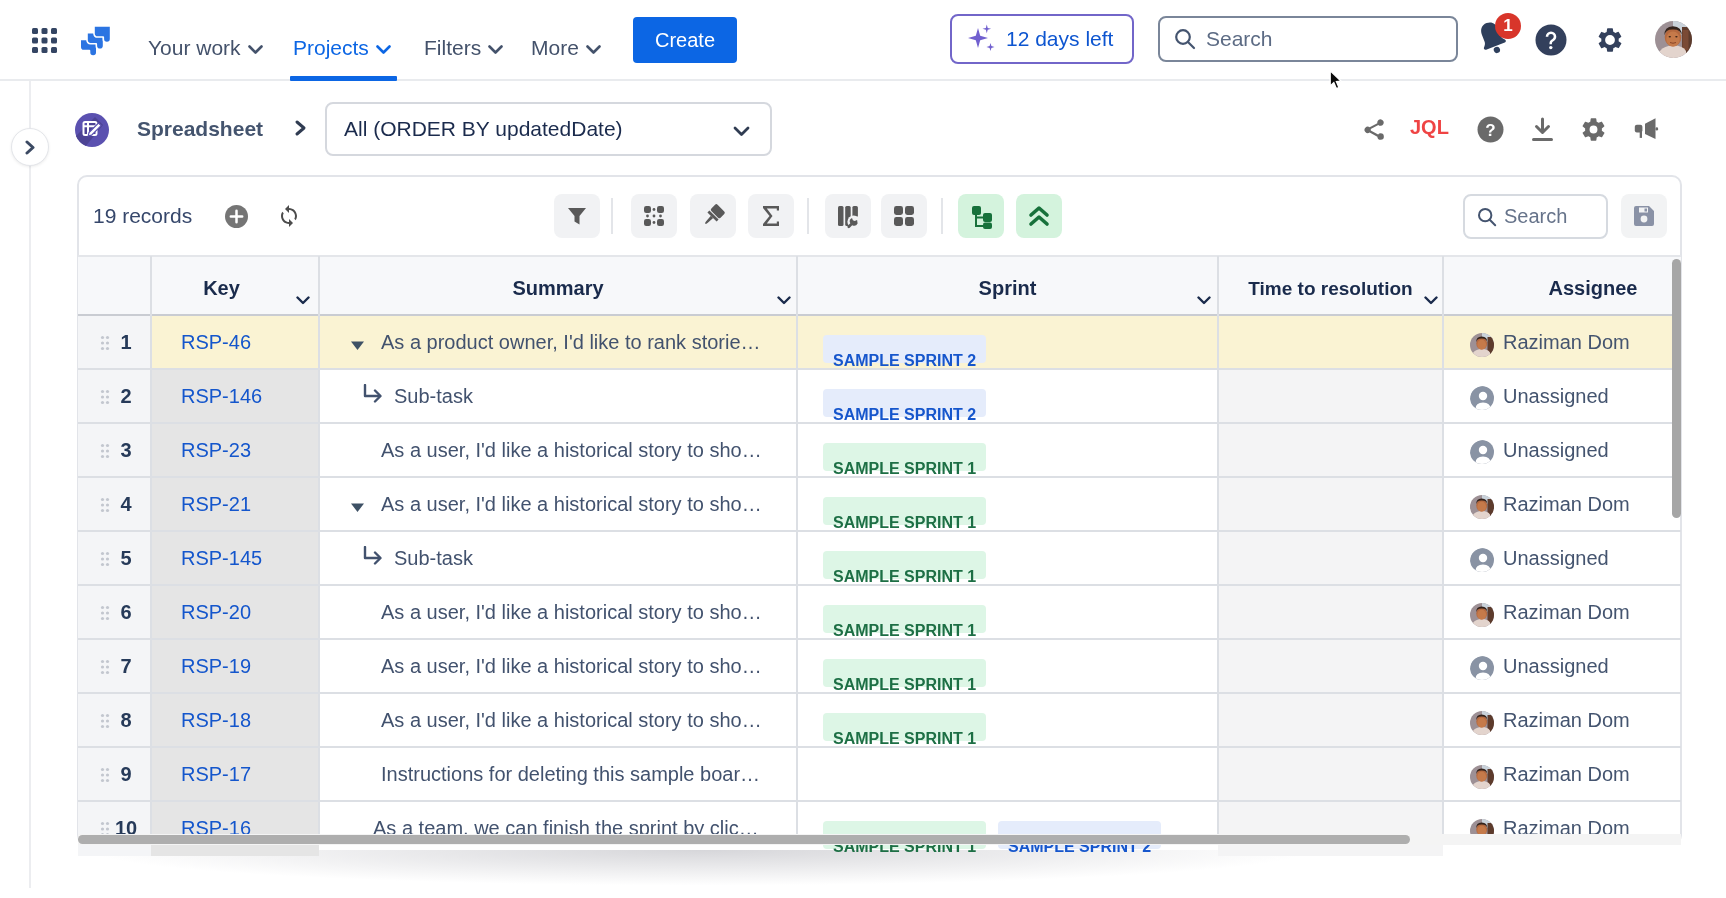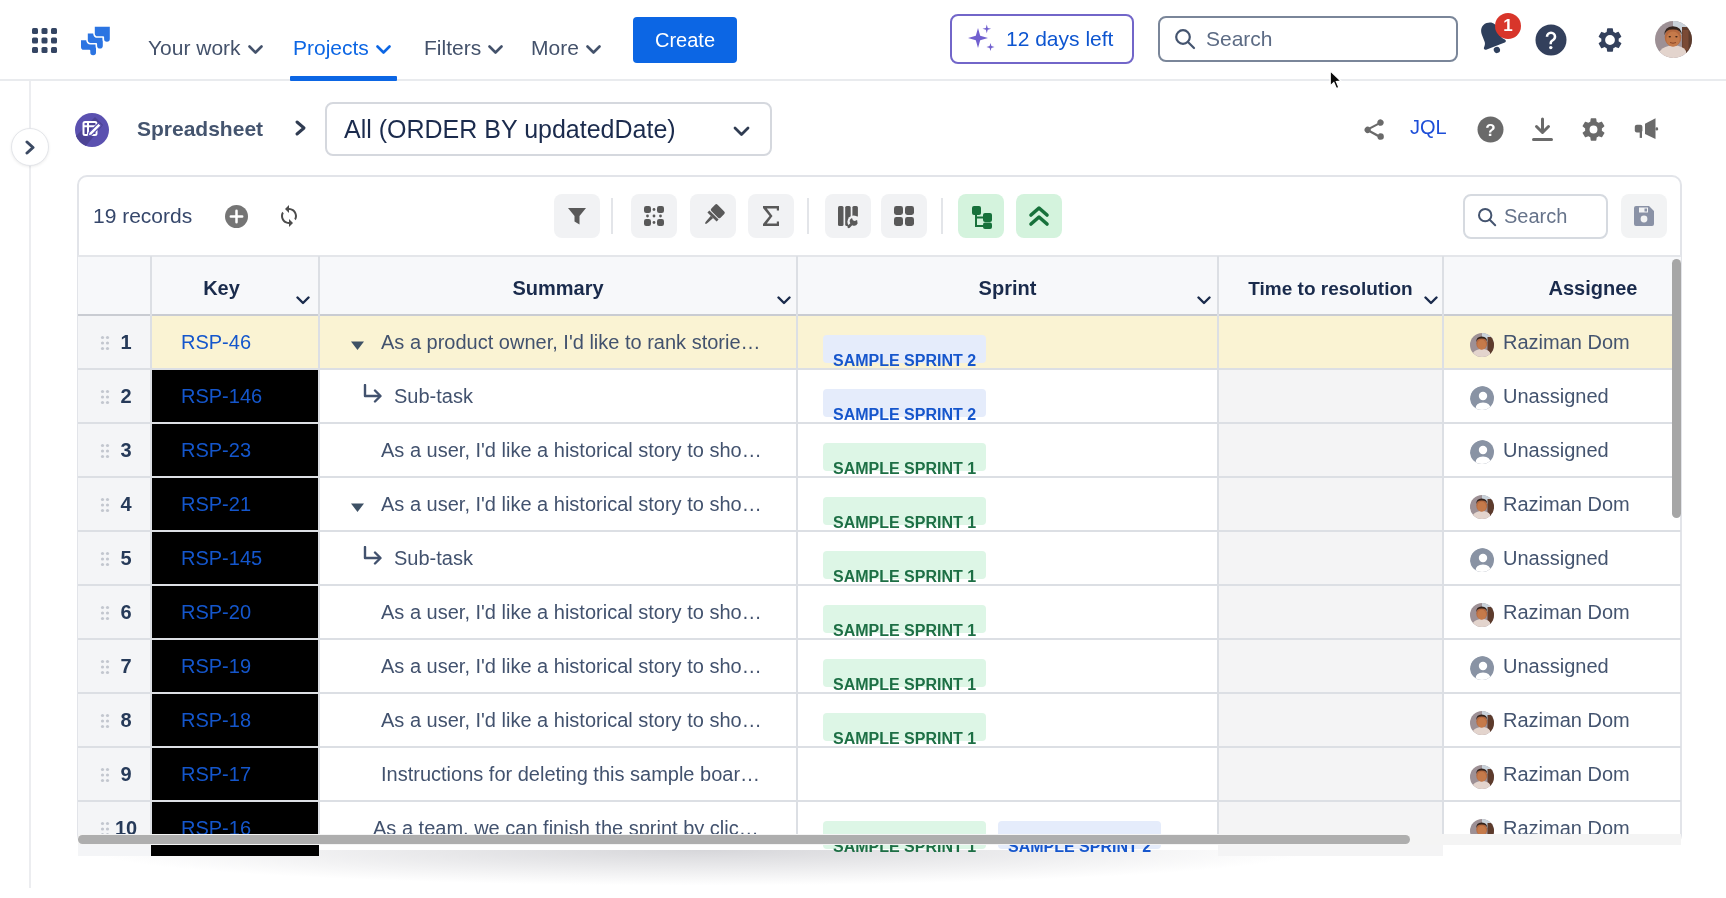--- a/index.html
+++ b/index.html
@@ -16,40 +16,40 @@
 #topsearch { position:absolute; left:1158px; top:16px; width:300px; height:46px; border:2px solid #7a8699; border-radius:8px; display:flex; align-items:center; }
 #topsearch span { color:#5c6b84; font-size:21px; margin-left:10px; }
 #badge1 { position:absolute; left:1495px; top:13px; width:26px; height:26px; background:#d8352a; border-radius:50%; color:#fff; font-size:17px; font-weight:bold; display:flex; align-items:center; justify-content:center; }
 
 #railline { position:absolute; left:29px; top:81px; width:2px; height:807px; background:#ecedf0; }
 #collapsebtn { position:absolute; left:11px; top:128px; width:38px; height:38px; background:#fff; border:1px solid #e4e6ea; border-radius:50%; box-shadow:0 1px 3px rgba(0,0,0,0.08); display:flex; align-items:center; justify-content:center; }
 #projicon { position:absolute; left:75px; top:113px; width:34px; height:34px; border-radius:50%; background:#5b51b0; overflow:hidden; }
 #projtitle { position:absolute; left:137px; top:117px; font-size:21px; font-weight:bold; color:#44546e; }
 #bcchev { position:absolute; left:293px; top:119px; }
 #viewselect { position:absolute; left:325px; top:102px; width:447px; height:54px; border:2px solid #d5d8de; border-radius:8px; background:#fff; display:flex; align-items:center; }
-#viewselect span { font-size:25px; color:#1b2b4d; margin-left:17px; }
+#viewselect span { font-size:21px; color:#1b2b4d; margin-left:17px; }
 .hdricon { position:absolute; top:116px; color:#6a6a6a; }
 
 #panel { position:absolute; left:77px; top:175px; width:1605px; height:670px; background:#fff; border:2px solid #e2e4e9; border-radius:10px; }
 #records { position:absolute; left:93px; top:204px; font-size:21px; color:#36476b; }
 .tbtn { position:absolute; top:194px; width:46px; height:44px; border-radius:8px; background:#f1f2f4; display:flex; align-items:center; justify-content:center; }
 .tbtn.green { background:#d4f3dd; }
 .tdiv { position:absolute; top:198px; width:2px; height:36px; background:#e3e5e9; }
 #tsearch { position:absolute; left:1463px; top:194px; width:145px; height:45px; border:2px solid #d6dae0; border-radius:8px; display:flex; align-items:center; }
 #tsearch span { color:#66738a; font-size:20px; margin-left:7px; }
 
 #thead { position:absolute; left:78px; top:255px; width:1603px; height:61px; background:#f7f8fa; border-top:2px solid #e4e6ea; border-bottom:2px solid #c9ccd2; }
 .hlabel { position:absolute; top:277px; font-size:20px; font-weight:bold; color:#1a2b4c; text-align:center; }
 .hchev { position:absolute; top:296px; }
 .vline { position:absolute; top:256px; width:2px; height:588px; background:#dcdfe4; }
 .row { position:absolute; left:78px; width:1603px; height:54px; }
 .row .cell { position:absolute; top:0; height:54px; }
 .rborder { position:absolute; left:78px; width:1603px; height:2px; background:#dcdfe4; }
 .numcell { background:#f4f5f7; }
-.keycell { background:#000000; }
+.keycell { background:#e5e5e5; }
 .timecell { background:#f4f4f5; }
 .ylw { background:#faf3d3 !important; }
 .num { position:absolute; left:30px; width:36px; top:15px; font-size:20px; font-weight:bold; color:#263a59; text-align:center; }
 .key { position:absolute; left:30px; top:15px; font-size:20px; color:#1456cc; }
 .sumtx { position:absolute; top:15px; font-size:20px; color:#42526e; white-space:nowrap; }
 .badge { position:absolute; top:19px; height:24px; border-radius:4px; font-size:16px; font-weight:bold; padding:14px 10px; line-height:24px; letter-spacing:0px; }
 .b-blue { background:#e5ecfb; color:#1656cc; }
 .b-green { background:#ddf6e6; color:#1d6f45; }
 .aname { position:absolute; left:60px; top:15px; font-size:20px; color:#44546f; }
 .avatar { position:absolute; left:27px; top:17px; width:24px; height:24px; border-radius:50%; overflow:hidden; }
@@ -187,21 +187,21 @@
 <div id="viewselect">
     <span>All (ORDER BY updatedDate)</span>
     <svg style="position:absolute;right:20px;top:22px" width="17" height="11" viewBox="0 0 17 11">
       <path d="M2 2 8.5 8.5 15 2" stroke="#303c52" stroke-width="2.8" fill="none" stroke-linecap="round" stroke-linejoin="round"></path>
     </svg>
   </div>
 
 <svg class="hdricon" style="left:1361px" width="26" height="26" viewBox="0 0 24 24">
     <path fill="#6a6a6a" d="M18 16a3 3 0 0 0-2.2 1L9 13.4a3.2 3.2 0 0 0 0-1.4l7-3.7a3 3 0 1 0-1-2.2 3 3 0 0 0 .1.7L8 10.3a3 3 0 1 0 0 4.9l7.1 3.9a3 3 0 1 0 2.9-3.1z"></path>
   </svg>
-<div class="abs" style="left:1410px;top:116px;font-size:20px;font-weight:normal;color:#1d4ed8">JQL</div>
+<div class="abs" style="left:1410px;top:116px;font-size:20px;font-weight:bold;color:#ef4444">JQL</div>
 <svg class="hdricon" style="left:1477px" width="27" height="27" viewBox="0 0 27 27">
     <circle cx="13.5" cy="13.5" r="13" fill="#6a6a6a"></circle>
     <text x="13.5" y="20" font-size="17" font-weight="bold" fill="#fff" text-anchor="middle" font-family="Liberation Sans, sans-serif">?</text>
   </svg>
 <svg class="hdricon" style="left:1529px" width="27" height="27" viewBox="0 0 27 27">
     <path d="M13.5 3 V16 M7.5 10.5 13.5 16.5 19.5 10.5" stroke="#6a6a6a" stroke-width="3" fill="none" stroke-linecap="round" stroke-linejoin="round"></path>
     <path d="M4.5 23.5 H22.5" stroke="#6a6a6a" stroke-width="3" stroke-linecap="round"></path>
   </svg>
 <svg class="hdricon" style="left:1580px" width="27" height="27" viewBox="0 0 24 24">
     <path fill="#6a6a6a" d="M19.4 13c.04-.32.07-.65.07-1s-.03-.68-.08-1l2.1-1.65a.5.5 0 0 0 .12-.64l-2-3.46a.5.5 0 0 0-.6-.22l-2.48 1a7.3 7.3 0 0 0-1.7-1l-.37-2.64A.5.5 0 0 0 14 2h-4a.5.5 0 0 0-.5.42l-.37 2.65a7.6 7.6 0 0 0-1.7 1l-2.48-1a.5.5 0 0 0-.6.22l-2 3.46a.5.5 0 0 0 .12.64L4.6 11a7.9 7.9 0 0 0 0 2l-2.1 1.65a.5.5 0 0 0-.12.64l2 3.46c.12.22.38.3.6.22l2.48-1c.52.4 1.1.74 1.7 1l.37 2.64a.5.5 0 0 0 .5.42h4a.5.5 0 0 0 .5-.42l.37-2.65a7.6 7.6 0 0 0 1.7-1l2.48 1c.23.09.49 0 .6-.22l2-3.46a.5.5 0 0 0-.12-.64zM12 15.5a3.5 3.5 0 1 1 0-7 3.5 3.5 0 0 1 0 7z"></path>

